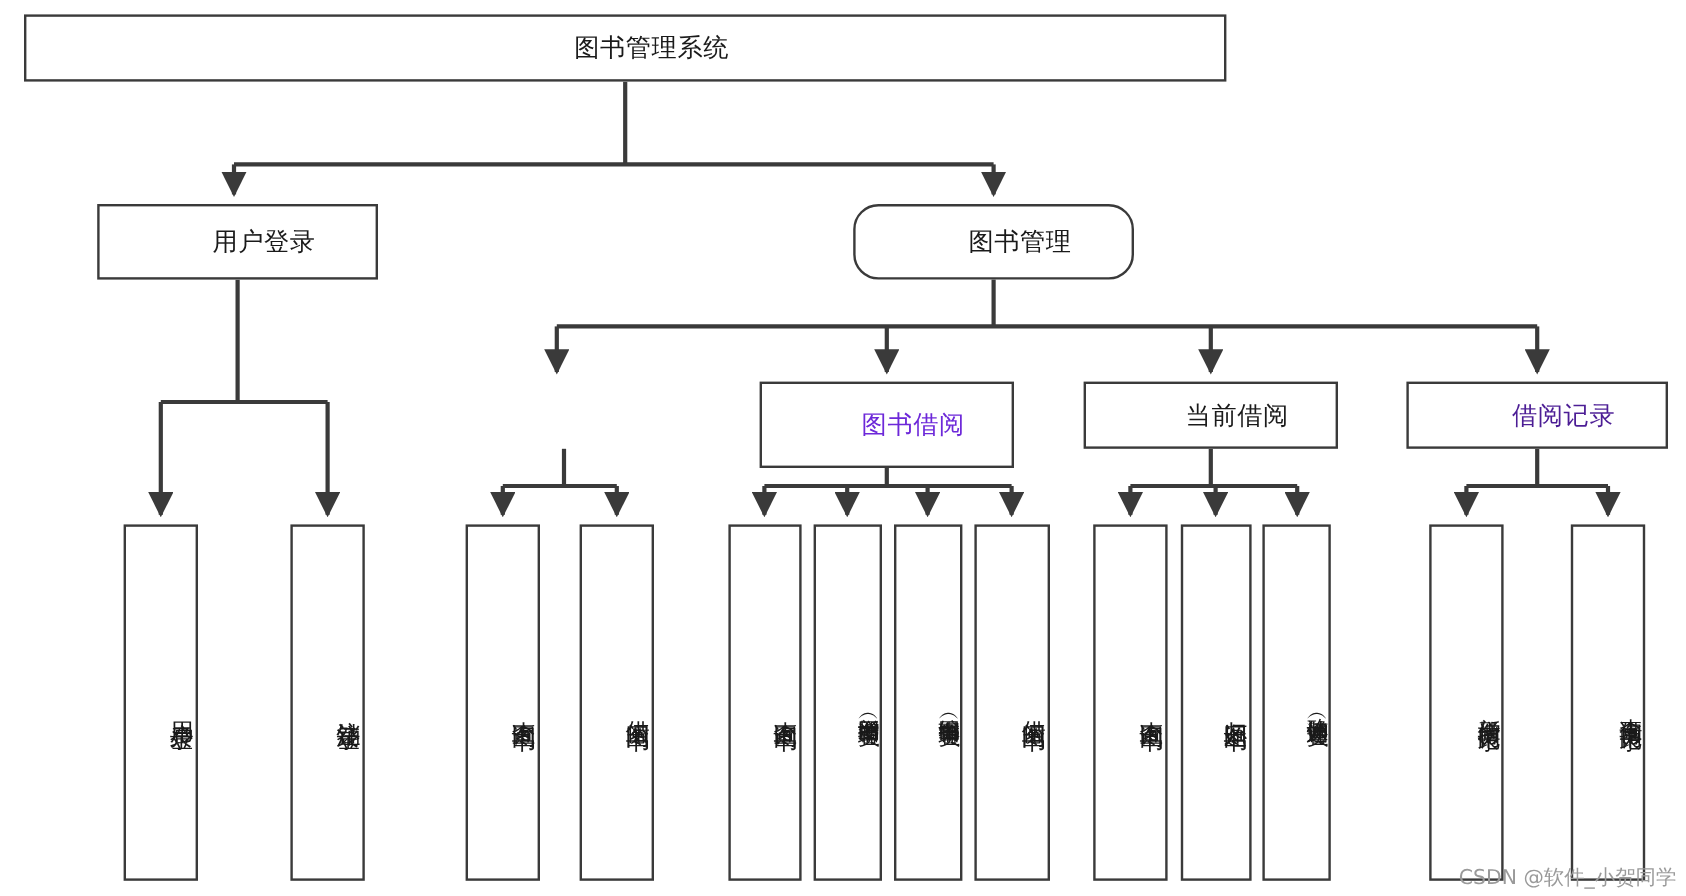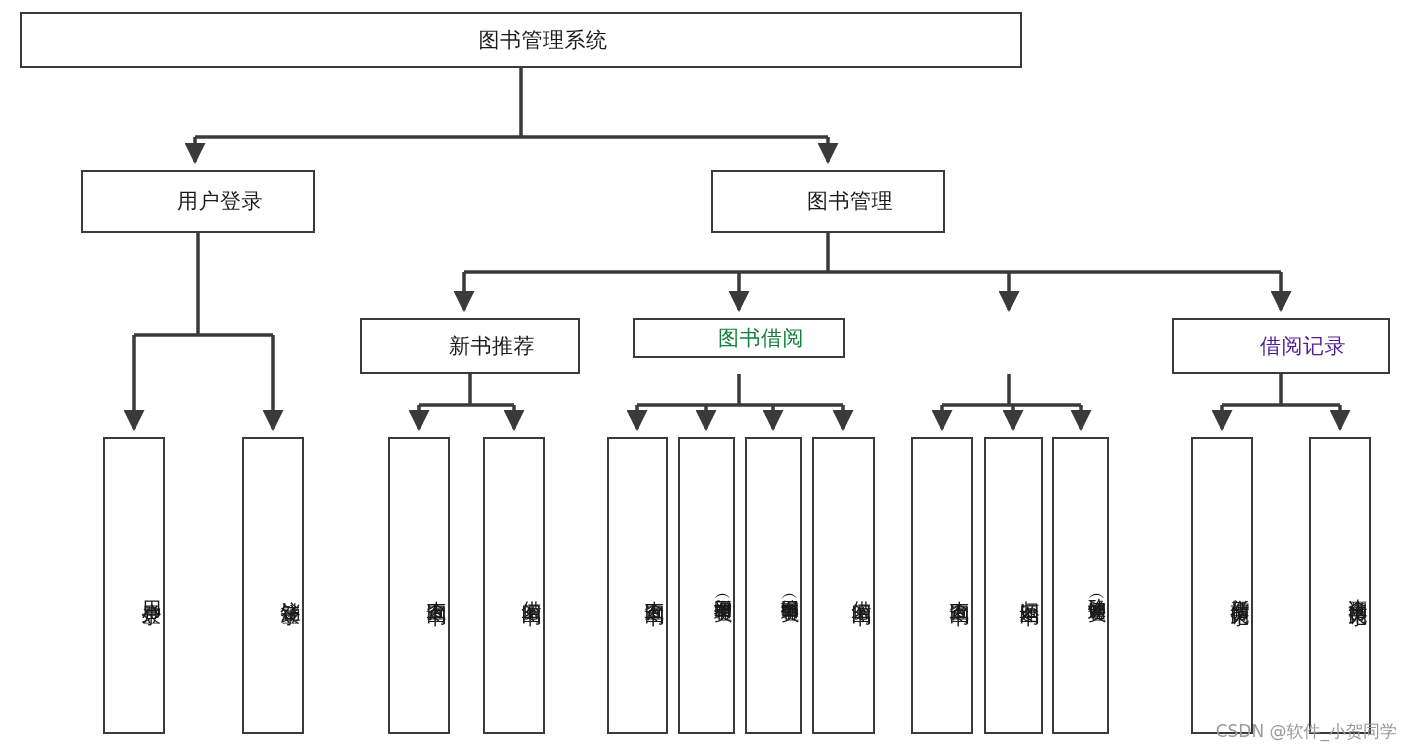--- a/index.html
+++ b/index.html
@@ -122,29 +122,29 @@
     </g>
   </svg>
 
   <div class="node horiz" style="left: 20px; top: 12px; width: 1002px; height: 56px; border-color: rgb(58, 58, 58); background: rgb(255, 255, 255); color: rgb(26, 26, 26);">
     <span class="node-label">图书管理系统</span>
   </div>
 
   <div class="node horiz" style="left: 81px; top: 170px; width: 234px; height: 63px; border-color: rgb(58, 58, 58); background: rgb(255, 255, 255); color: rgb(26, 26, 26);">
     <span class="node-label">用户登录</span>
   </div>
-  <div class="node horiz" style="left: 711px; top: 170px; width: 234px; height: 63px; border-color: rgb(58, 58, 58); background: rgb(255, 255, 255); color: rgb(26, 26, 26);">
+  <div class="node horiz" style="left: 711px; top: 170px; width: 234px; height: 63px; border-color: rgb(58, 58, 58); background: rgb(255, 255, 255); color: rgb(26, 26, 26); border-radius: 21px;">
     <span class="node-label">图书管理</span>
   </div>
 
-  <div class="node horiz" style="left: 360px; top: 318px; width: 220px; height: 56px; border-color: rgb(58, 58, 58); background: rgb(255, 255, 255); color: rgb(26, 26, 26);">
-    <span class="node-label">新书推荐</span>
+  <div class="node horiz" style="left: 633px; top: 318px; width: 212px; height: 72px; border-color: rgb(58, 58, 58); background: rgb(255, 255, 255); color: #6d28d9;">
+    <span class="node-label">图书借阅</span>
   </div>
-  <div class="node horiz" style="left: 633px; top: 318px; width: 212px; height: 40px; border-color: rgb(58, 58, 58); background: rgb(255, 255, 255); color: #15803d;">
-    <span class="node-label">图书借阅</span>
+  <div class="node horiz" style="left: 903px; top: 318px; width: 212px; height: 56px; border-color: rgb(58, 58, 58); background: rgb(255, 255, 255); color: rgb(26, 26, 26);">
+    <span class="node-label">当前借阅</span>
   </div>
   <div class="node horiz" style="left: 1172px; top: 318px; width: 218px; height: 56px; border-color: rgb(58, 58, 58); background: rgb(255, 255, 255); color: #4c1d95;">
     <span class="node-label">借阅记录</span>
   </div>
 
   <div class="node vert" style="left: 103px; top: 437px; width: 62px; height: 297px; border-color: rgb(58, 58, 58); background: rgb(255, 255, 255); color: rgb(26, 26, 26);">
     <span class="node-label">用户登录</span>
   </div>
   <div class="node vert" style="left: 242px; top: 437px; width: 62px; height: 297px; border-color: rgb(58, 58, 58); background: rgb(255, 255, 255); color: rgb(26, 26, 26);">
     <span class="node-label">注销登录</span>

